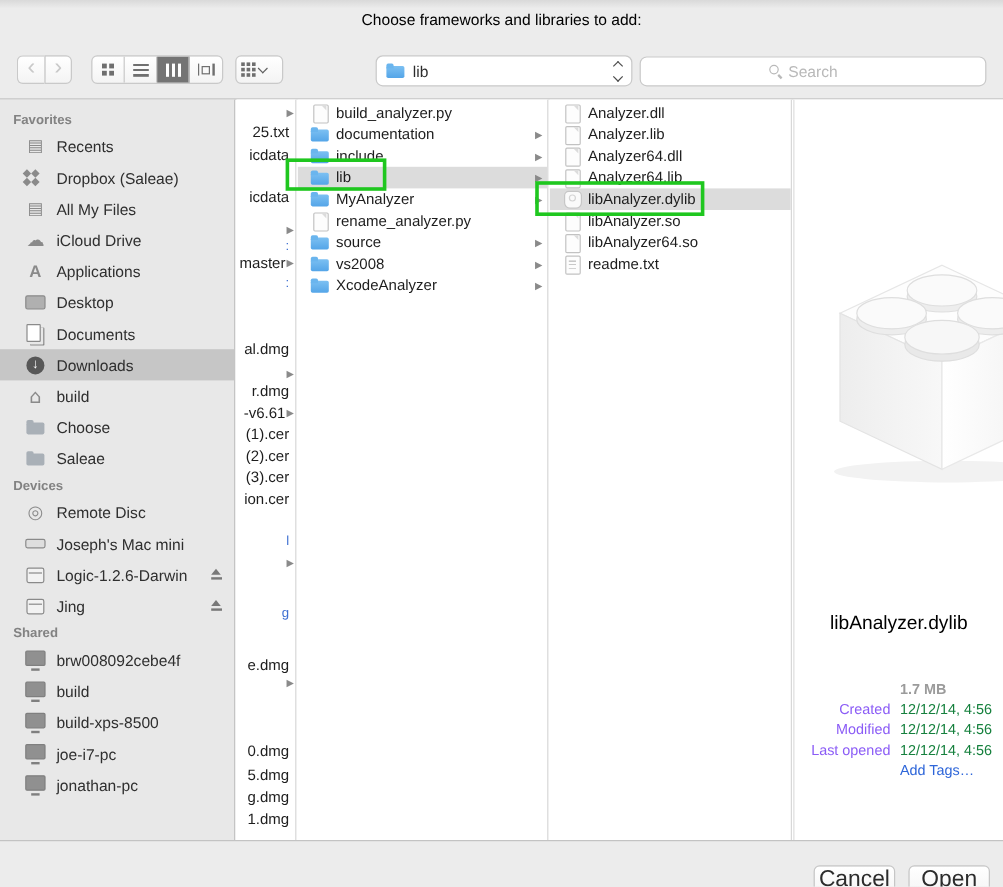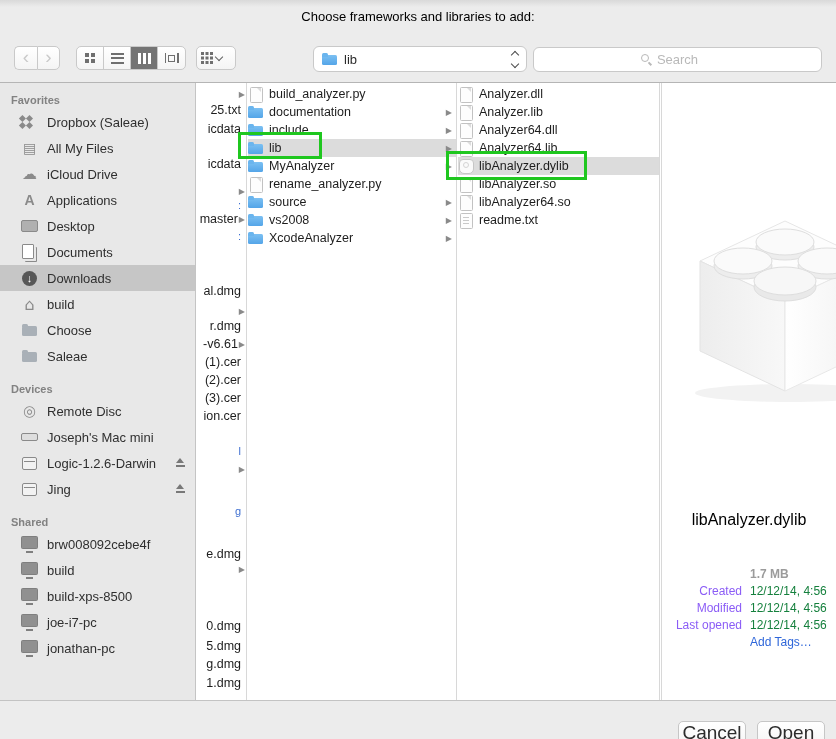--- a/index.html
+++ b/index.html
@@ -51,21 +51,21 @@
   .mag { position:absolute; left:50%; margin-left:-37px; top:7px; width:8px; height:8px;
     border:1.5px solid #b9b9b9; border-radius:50%; pointer-events:none; }
   .mag::after { content:""; position:absolute; left:7px; top:7px; width:1.5px; height:4px; background:#b9b9b9; transform:rotate(-45deg); }
 
   
   .content { position:absolute; top:82px; left:0; right:0; height:618px; background:#fff; border-top:1px solid #b5b5b5; }
 
   .sidebar { position:absolute; left:0; top:0; width:196px; height:618px; background:#e8e8e8;
     border-right:1px solid #c4c4c4; padding-top:7px; overflow:hidden; }
   .sb-header { font-size:11px; font-weight:bold; color:#828282; padding:4px 0 3px 11px; height:19px; }
-  .sb-header.gap { margin-top:10px; }
+  .sb-header.gap { }
   .sb-row { height:26px; display:flex; align-items:center; padding-left:21px; font-size:13px; color:#2f2f2f; cursor:default; }
   .sb-row.sel { background:#c6c6c6; }
   .sb-label { margin-left:9px; white-space:nowrap; }
 
   
   .ic { width:17px; height:17px; display:flex; align-items:center; justify-content:center; flex:none; color:#8a8a8a; position:relative; }
   .ic-doc-stack-icon::before { content:"▤"; font-family:"DejaVu Sans"; font-size:14px; color:#8a8a8a; }
   .ic-dropbox-icon::before { content:""; width:5px; height:5px; background:#8a8a8a; transform:rotate(45deg);
     box-shadow:-5px 5px 0 #8a8a8a, 5px 5px 0 #8a8a8a, 0 10px 0 #8a8a8a; margin-top:-8px; }
   .ic-cloud-icon::before { content:"☁"; font-family:"DejaVu Sans"; font-size:15px; color:#8a8a8a; }
@@ -89,21 +89,21 @@
   .eject::after { content:""; position:absolute; left:1px; right:1px; bottom:1px; height:2px; background:#787878; }
 
   
   .browser { position:absolute; left:197px; top:0; right:0; height:618px; background:#fff; }
   .col { position:absolute; top:0; height:618px; background:#fff; overflow:hidden; }
   .col1 { left:0; width:50px; border-right:1px solid #d8d8d8; }
   .col2 { left:51px; width:209px; border-right:1px solid #d8d8d8; padding-top:2px; }
   .col3 { left:261px; width:202px; border-right:1px solid #d8d8d8; padding-top:2px; }
   .preview { left:464px; right:0; position:absolute; top:0; height:618px; background:#fff; overflow:hidden; }
 
-  .row { height:18px; display:flex; align-items:center; font-size:12.5px; color:#1d1d1d; white-space:nowrap; cursor:default; }
+  .row { height:18px; display:flex; align-items:center; padding-left:11px; font-size:12.5px; color:#1d1d1d; white-space:nowrap; cursor:default; }
   .row .lbl { margin-left:6px; }
   .row.sel { background:#dcdcdc; }
   .disclosure { margin-left:auto; padding-right:4px; font-family:"DejaVu Sans"; font-size:8px; color:#8a8a8a; }
 
   .c1-item { position:absolute; right:0; left:0; height:18px; font-size:12.5px; color:#1d1d1d;
     display:flex; align-items:center; justify-content:flex-end; white-space:nowrap; overflow:hidden; }
   .c1-item .lbl { margin-right:5px; }
   .c1-item.has-arrow .lbl { margin-right:1px; }
   .c1-item .disclosure { margin-left:0; padding-right:1px; }
   .c1-item.blue { color:#3e6fd1; font-size:11px; }
@@ -202,20 +202,24 @@
     <div class="search-wrap">
       <input class="search-input" type="text" placeholder="Search" style="">
       <span class="mag"></span>
     </div>
   </div>
 
   <div class="content">
 
     <aside class="sidebar" id="sidebar">
         <div class="sb-header">Favorites</div>
+        <div class="sb-row">
+          <span class="ic ic-doc-stack-icon"></span>
+          <span class="sb-label">Recents</span>
+        </div>
         <div class="sb-row">
           <span class="ic ic-dropbox-icon"></span>
           <span class="sb-label">Dropbox (Saleae)</span>
         </div>
         <div class="sb-row">
           <span class="ic ic-doc-stack-icon"></span>
           <span class="sb-label">All My Files</span>
         </div>
         <div class="sb-row">
           <span class="ic ic-cloud-icon"></span>

